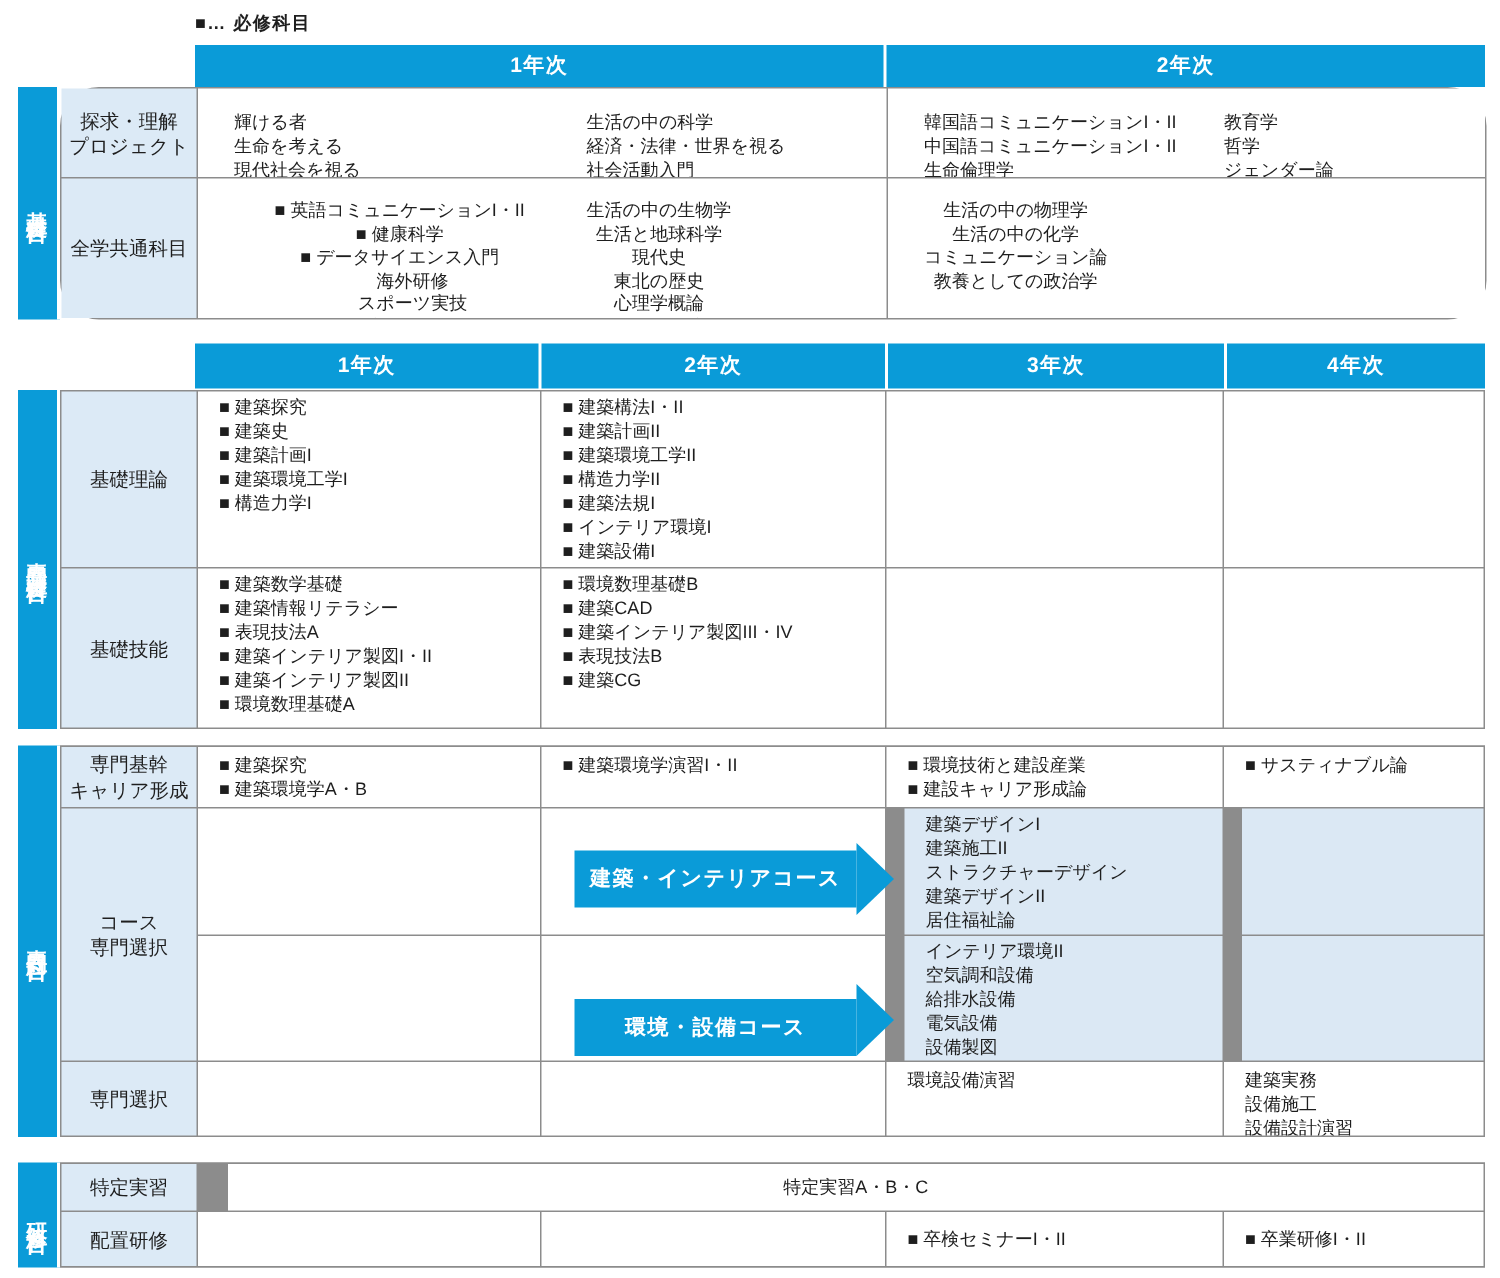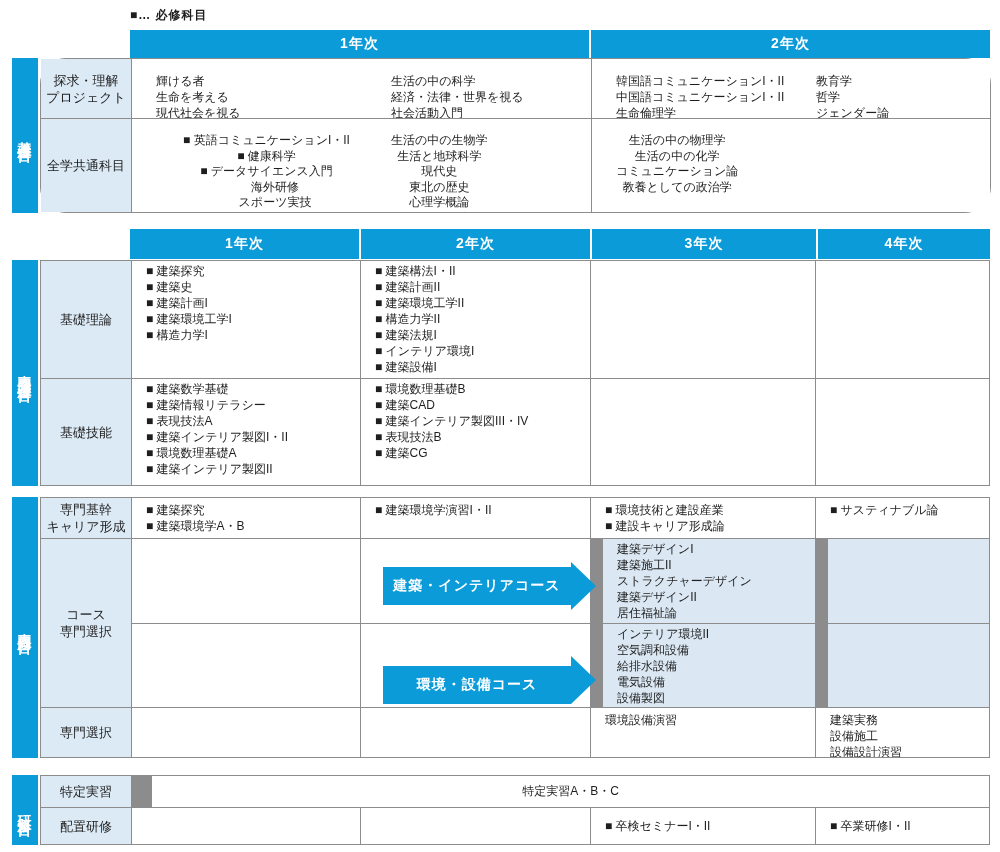--- a/index.html
+++ b/index.html
@@ -151,22 +151,22 @@
         <div class="line req">■ 建築設備I</div>
       </div>
     <div class="cell"></div>
     <div class="cell"></div>
     <div class="label-cell">基礎技能</div>
     <div class="cell pt2">
         <div class="line req">■ 建築数学基礎</div>
         <div class="line req">■ 建築情報リテラシー</div>
         <div class="line req">■ 表現技法A</div>
         <div class="line req">■ 建築インテリア製図I・II</div>
+        <div class="line req">■ 建築インテリア製図II</div>
         <div class="line req">■ 環境数理基礎A</div>
-        <div class="line req">■ 建築インテリア製図II</div>
       </div>
     <div class="cell pt2">
         <div class="line req">■ 環境数理基礎B</div>
         <div class="line req">■ 建築CAD</div>
         <div class="line req">■ 建築インテリア製図III・IV</div>
         <div class="line req">■ 表現技法B</div>
         <div class="line req">■ 建築CG</div>
       </div>
     <div class="cell"></div>
     <div class="cell"></div>

